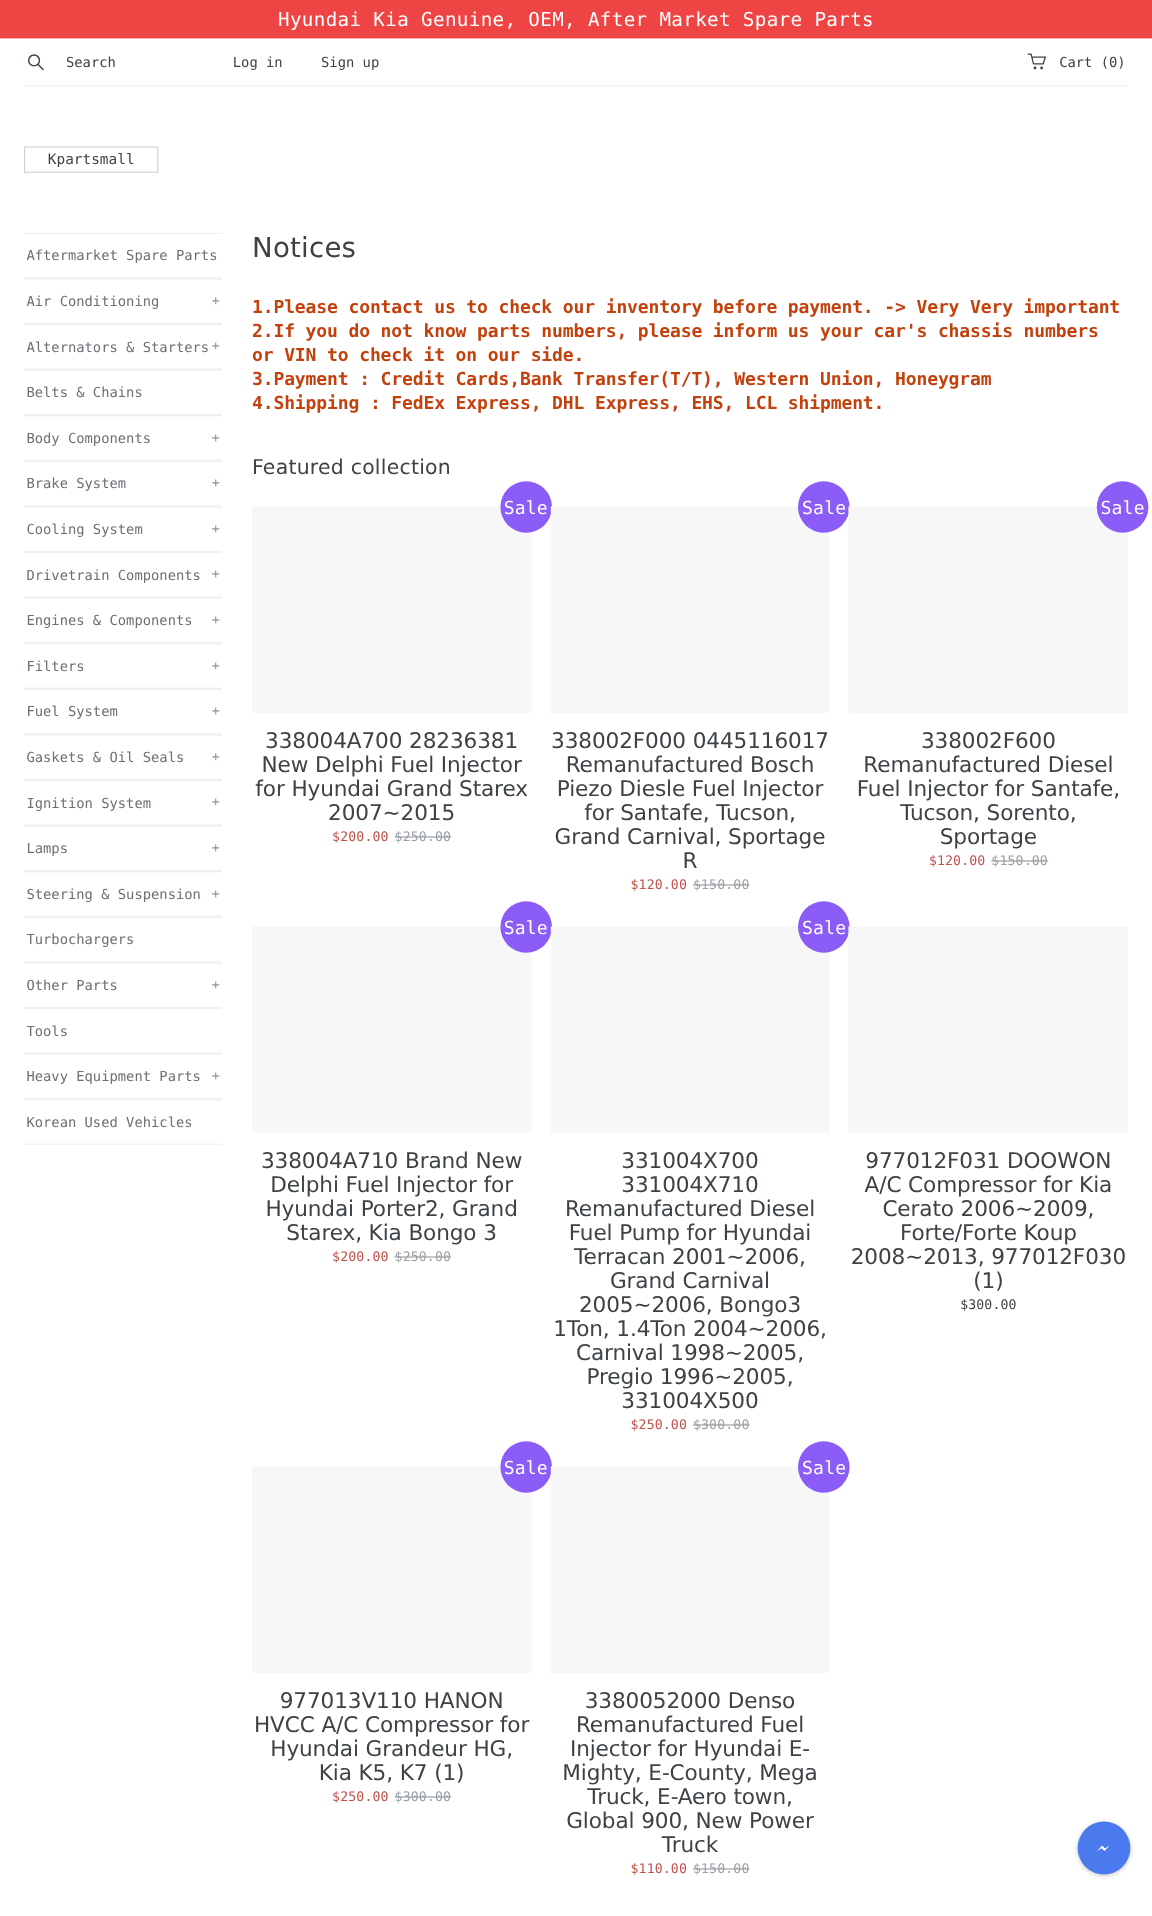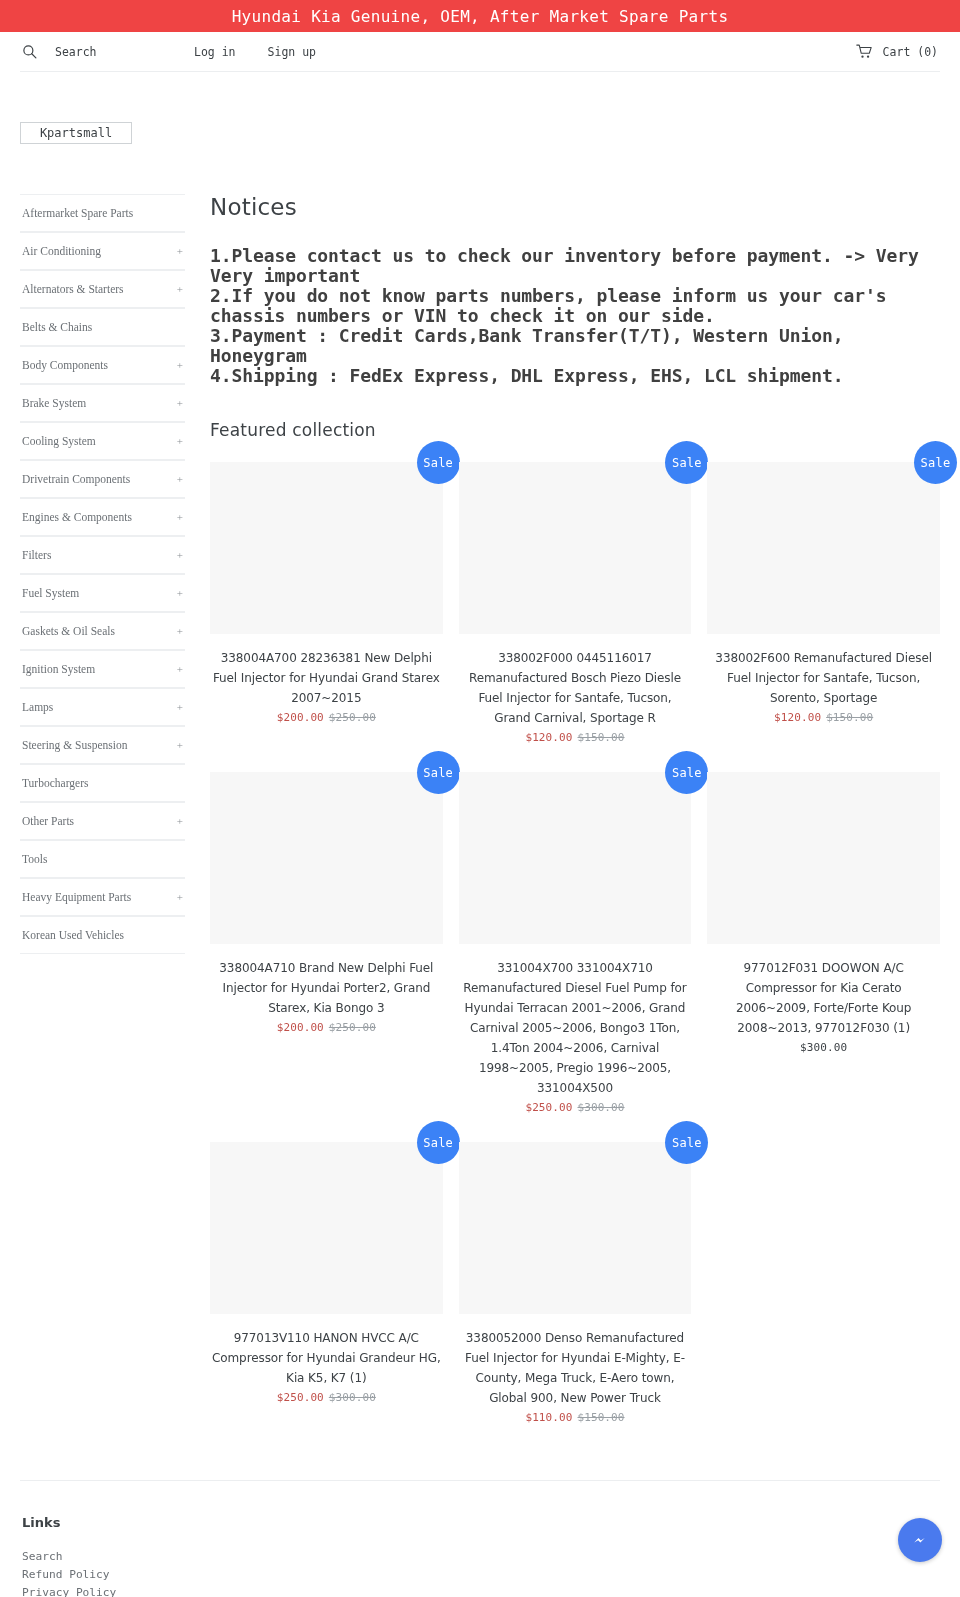--- a/index.html
+++ b/index.html
@@ -67,21 +67,21 @@
   
   .page {
     width: 920px;
     margin: 0 auto;
     display: flex;
     align-items: flex-start;
     padding-top: 42px;
   }
 
   
-  .sidebar { width: 185px; flex: 0 0 185px; padding-right: 20px; font-family: Liberation Serif, serif; }
+  .sidebar { width: 185px; flex: 0 0 185px; padding-right: 20px; }
   .nav-list { list-style: none; margin: 0; padding: 0; }
   .nav-item {
     border-bottom: 1px solid #edeff1;
     font-size: 11.5px;
     line-height: 18px;
     color: #6b7075;
     padding: 9px 0 9px 2px;
     position: relative;
     display: block;
   }
@@ -108,24 +108,24 @@
   h2.section-title {
     font-family: "DejaVu Sans", "Liberation Sans", sans-serif;
     font-weight: 400;
     font-size: 17px;
     color: #3d4246;
     margin: 34px 0 22px 0;
     letter-spacing: 0.2px;
   }
   .notice-body p {
     margin: 0;
-    font-size: 18px;
+    font-size: 15px;
     line-height: 20px;
     font-weight: bold;
-    color: #404040;
+    color: #c2410c;
     letter-spacing: -0.1px;
   }
 
   
   .grid {
     display: flex;
     flex-wrap: wrap;
     margin: 0 -8px;
   }
   .card {
@@ -146,31 +146,31 @@
     height: 100%;
     background: #f7f7f7;
   }
   .sale-badge {
     position: absolute;
     top: -21px;
     right: -17px;
     width: 43px;
     height: 43px;
     border-radius: 50%;
-    background: #3b82f6;
+    background: #8b5cf6;
     color: #ffffff;
-    font-size: 12px;
+    font-size: 15px;
     display: flex;
     align-items: center;
     justify-content: center;
     letter-spacing: 0.2px;
   }
   .card-title {
     font-family: "DejaVu Sans", "Liberation Sans", sans-serif;
-    font-size: 12px;
+    font-size: 18px;
     line-height: 20px;
     color: #3d4246;
     text-align: center;
     margin-top: 14px;
     letter-spacing: -0.1px;
   }
   .price-row {
     margin-top: 3px;
     font-size: 11px;
     text-align: center;

